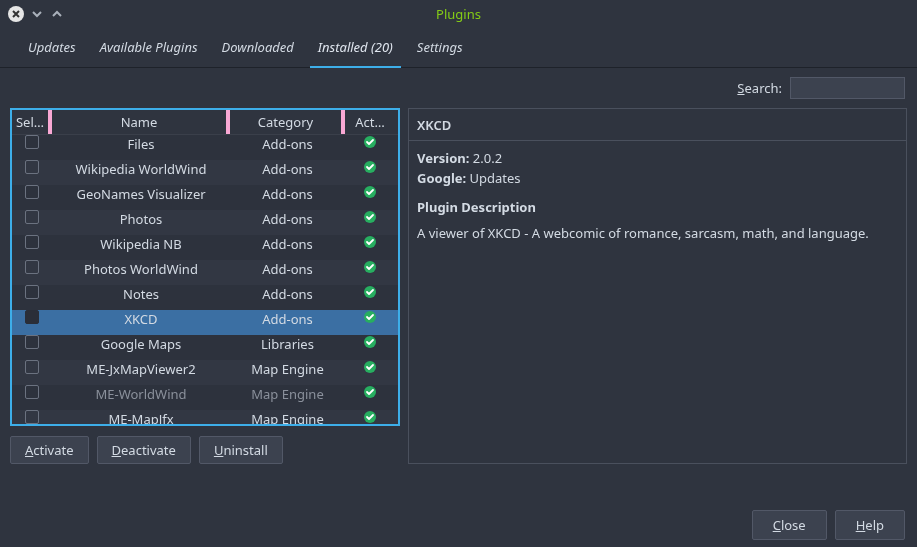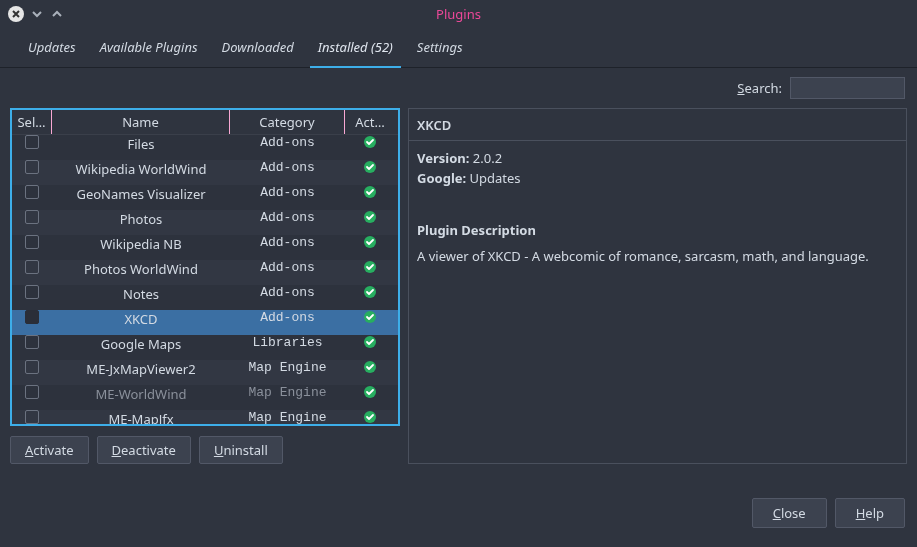--- a/index.html
+++ b/index.html
@@ -2,34 +2,34 @@
 <html><head>
 <meta charset="utf-8">
 <style>
 * { margin: 0; padding: 0; box-sizing: border-box; font-family: "Segoe UI", "Noto Sans", sans-serif; }
 body { width: 917px; height: 547px; background: #2f343f; color: #d3dae3; overflow: hidden; font-size: 13px; }
 .titlebar { height: 28px; display: flex; align-items: center; padding: 0 8px; background: #2f343f; }
 .title-controls { display: flex; gap: 6px; align-items: center; }
 .close-circle { width: 16px; height: 16px; border-radius: 50%; background: #e6e6e6; display: flex; align-items: center; justify-content: center; cursor: pointer; }
 .close-x { width: 8px; height: 8px; stroke: #333; stroke-width: 2; fill: none; }
 .chev { width: 14px; height: 14px; stroke: #aab1bb; stroke-width: 2; fill: none; cursor: pointer; }
-.window-title { position: absolute; left: 0; right: 0; text-align: center; font-size: 13px; color: #ec4899; pointer-events: none; }
+.window-title { position: absolute; left: 0; right: 0; text-align: center; font-size: 13px; color: #84cc16; pointer-events: none; }
 .tabs { height: 40px; display: flex; align-items: center; gap: 8px; padding: 0 20px; border-bottom: 1px solid #1e222a; }
 .tab { padding: 10px 8px; color: #d3dae3; cursor: pointer; border-bottom: 2px solid transparent; font-style: italic; }
 .tab.active { border-bottom: 2px solid #3daee9; color: #e0e6ef; }
 .search-row { height: 40px; display: flex; align-items: center; justify-content: flex-end; padding: 0 12px; gap: 8px; }
 .search-row label { color: #d3dae3; }
 .search-row .underline { text-decoration: underline; }
 .search-input { width: 115px; height: 22px; background: #3c424f; border: 1px solid #525867; color: #d3dae3; padding: 0 4px; }
 .content { display: flex; padding: 0 10px; gap: 8px; height: 356px; }
 .table-wrap { width: 390px; display: flex; flex-direction: column; }
 .table-outer { border: 2px solid #3daee9; flex: 1; display: flex; overflow: hidden; background: #2a2e38; }
 .table { flex: 1; display: flex; flex-direction: column; }
 .thead { display: flex; height: 25px; border-bottom: 1px solid #3a3f4a; background: #2f343f; }
-.th { display: flex; align-items: center; justify-content: center; border-right: 1px solid #f9a8d4; color: #d3dae3; font-size: 13px; }
+.th { display: flex; align-items: center; justify-content: center; border-right: 4px solid #f9a8d4; color: #d3dae3; font-size: 13px; }
 .th:last-child { border-right: none; }
 .col-sel { width: 40px; }
 .col-name { width: 178px; justify-content: center; }
 .col-cat { width: 115px; justify-content: center; }
 .col-act { width: 38px; margin-left: 6px; }
 .tbody { flex: 1; overflow-y: auto; overflow-x: hidden; }
 .tbody::-webkit-scrollbar { width: 14px; }
 .tbody::-webkit-scrollbar-track { background: #2a2e38; }
 .tbody::-webkit-scrollbar-thumb { background: #555b68; border-radius: 3px; }
 .tr { display: flex; height: 25px; align-items: center; }
@@ -37,31 +37,31 @@
 .tr:nth-child(even) { background: #323743; }
 .tr.selected { background: #3b6fa3; color: #fff; }
 .tr.selected .cell { color: #fff; }
 .cell { display: flex; padding: 0 4px; height: 100%; }
 .cell.col-sel { justify-content: center; }
 .cell.col-act { justify-content: center; }
 .checkbox { width: 14px; height: 14px; border: 1px solid #6b7280; border-radius: 2px; background: transparent; }
 .tr.selected .checkbox { background: #2a2e38; border-color: #2a2e38; }
 .name { color: #d3dae3; }
 .name.dim { color: #8a909b; }
-.cat { color: #d3dae3; font-family: Liberation Mono, monospace; }
+.cat { color: #d3dae3; }
 .cat.dim { color: #8a909b; }
 .action-btns { display: flex; gap: 8px; margin-top: 10px; }
 .btn { background: #3c424f; border: 1px solid #525867; color: #d3dae3; padding: 4px 14px; cursor: pointer; font-size: 13px; border-radius: 2px; }
 .btn .u { text-decoration: underline; }
 .detail { flex: 1; border: 1px solid #4a505d; display: flex; flex-direction: column; overflow: hidden; }
 .detail-head { height: 32px; border-bottom: 1px solid #4a505d; display: flex; align-items: center; padding: 0 8px; font-weight: 600; color: #d3dae3; }
 .detail-body { padding: 8px; color: #d3dae3; line-height: 1.5; }
 .detail-body .label { font-weight: 700; }
-.detail-body .section-title { font-weight: 700; margin-top: 33px; margin-bottom: 6px; }
-.footer { position: absolute; bottom: 12px; left: 0; right: 0; height: 44px; display: flex; align-items: center; justify-content: flex-end; padding: 0 12px; gap: 8px; }
+.detail-body .section-title { font-weight: 700; margin-top: 10px; margin-bottom: 6px; }
+.footer { position: absolute; bottom: 0; left: 0; right: 0; height: 44px; display: flex; align-items: center; justify-content: flex-end; padding: 0 12px; gap: 8px; }
 .footer .btn { padding: 5px 20px; }
 .active-icon-svg { width: 14px; height: 14px; }
 </style>
 </head>
 <body>
 
 <div class="titlebar">
   <div class="title-controls">
     <div class="close-circle">
       <svg class="close-x" viewBox="0 0 8 8">
@@ -75,21 +75,21 @@
         <path d="M3 9 L7 5 L11 9"></path>
       </svg>
   </div>
   <div class="window-title">Plugins</div>
 </div>
 
 <div class="tabs" id="tabs">
     <div class="tab">Updates</div>
     <div class="tab">Available Plugins</div>
     <div class="tab">Downloaded</div>
-    <div class="tab active">Installed (52)</div>
+    <div class="tab active">Installed (20)</div>
     <div class="tab">Settings</div>
   </div>
 
 <div class="search-row">
   <label><span class="underline">S</span><span>earch:</span></label>
   <input class="search-input" type="text" value="" style="">
 </div>
 
 <div class="content">
   <div class="table-wrap">

